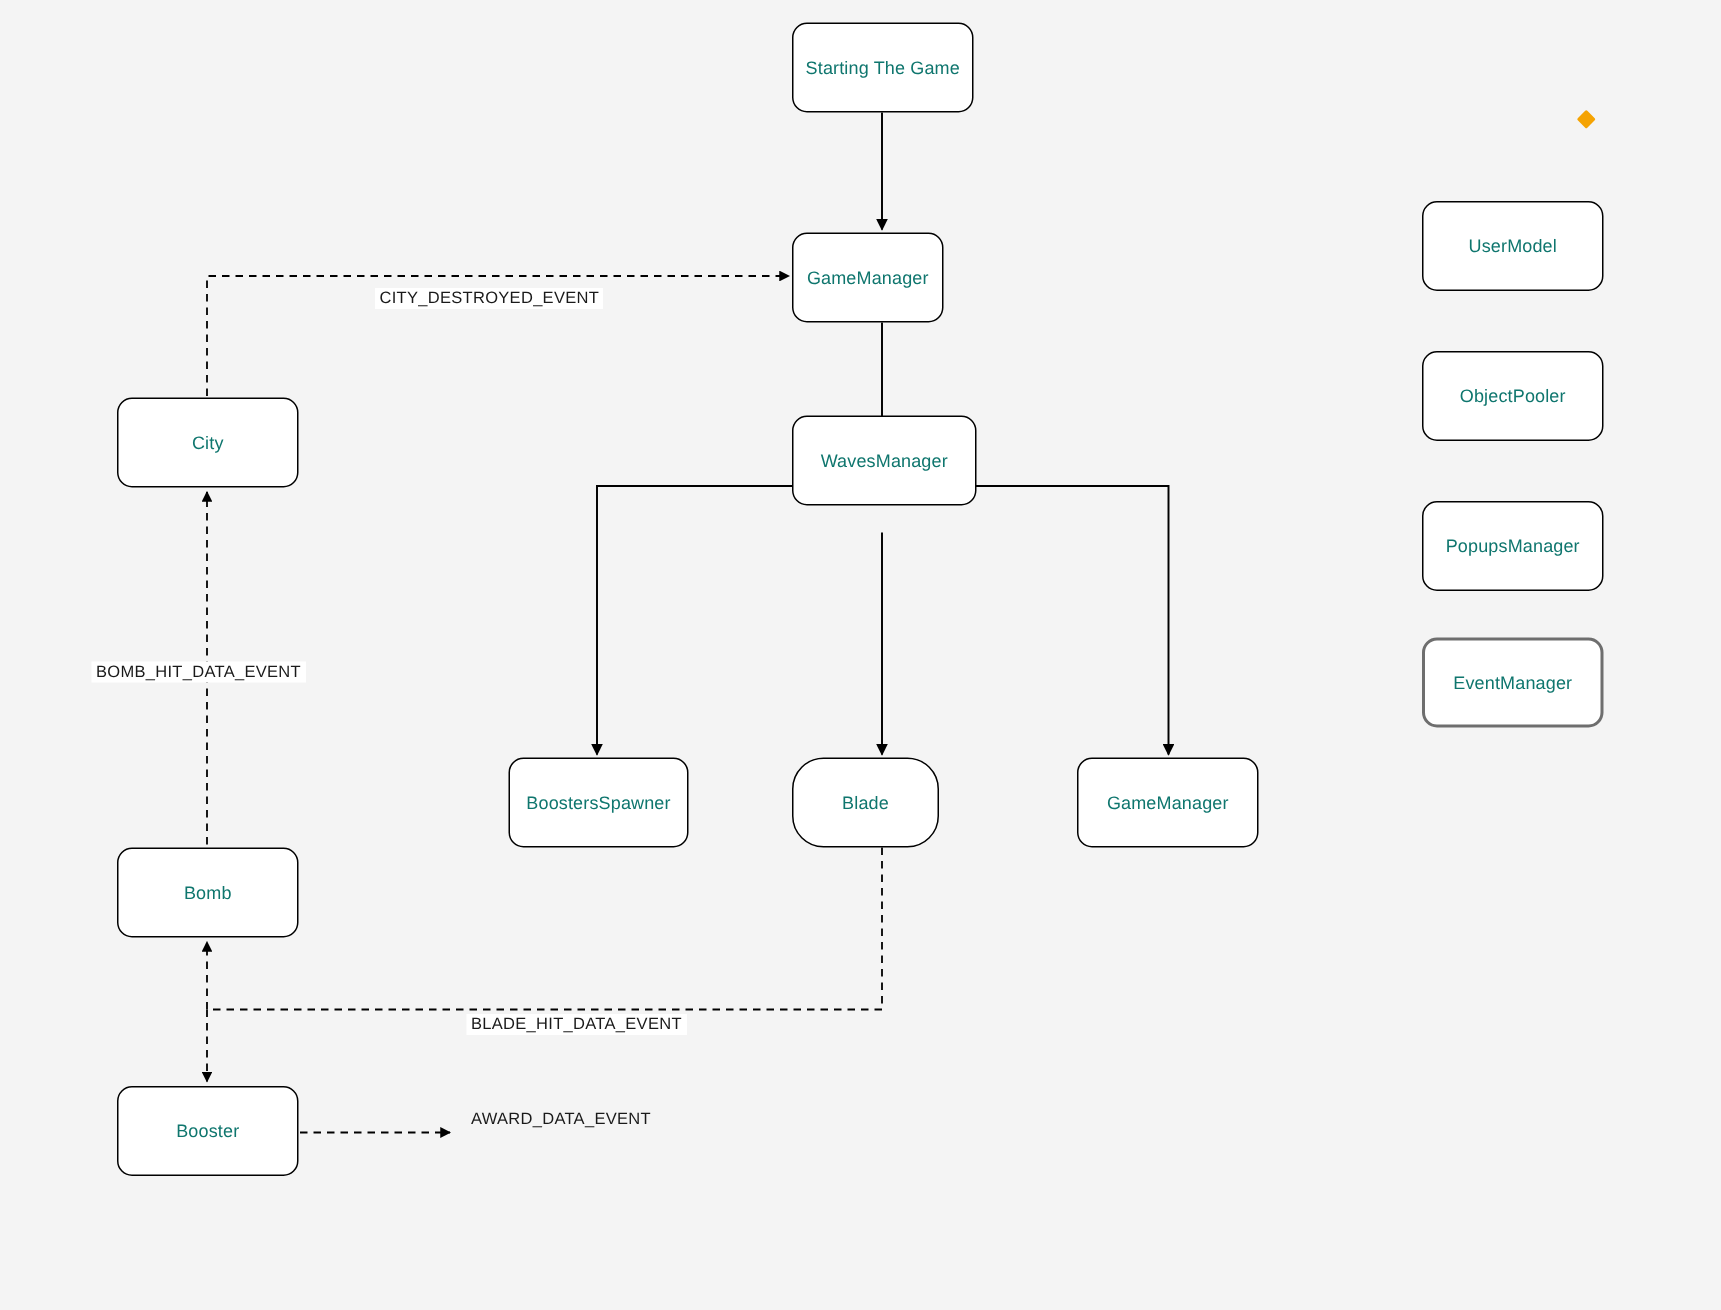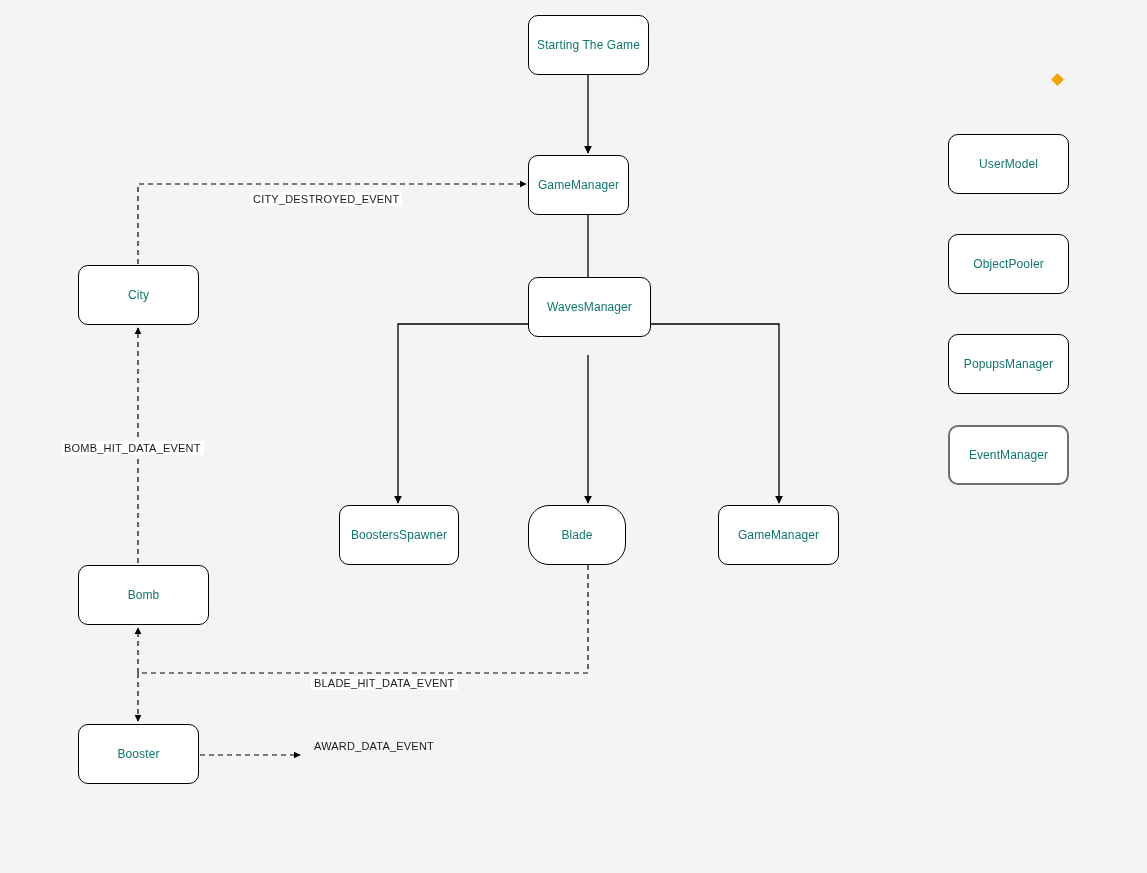--- a/index.html
+++ b/index.html
@@ -132,21 +132,21 @@
   </div>
 
   <div class="node" style="left:718px; top:505px; width:121px; height:60px;">
     <span>GameManager</span>
   </div>
 
   <div class="node" style="left:78px; top:265px; width:121px; height:60px;">
     <span>City</span>
   </div>
 
-  <div class="node" style="left:78px; top:565px; width:131px; height:60px;">
+  <div class="node" style="left:78px; top:565px; width:121px; height:60px;">
     <span>Bomb</span>
   </div>
 
   <div class="node" style="left:78px; top:724px; width:121px; height:60px;">
     <span>Booster</span>
   </div>
 
   <div class="node" style="left:948px; top:134px; width:121px; height:60px;">
     <span>UserModel</span>
   </div>

